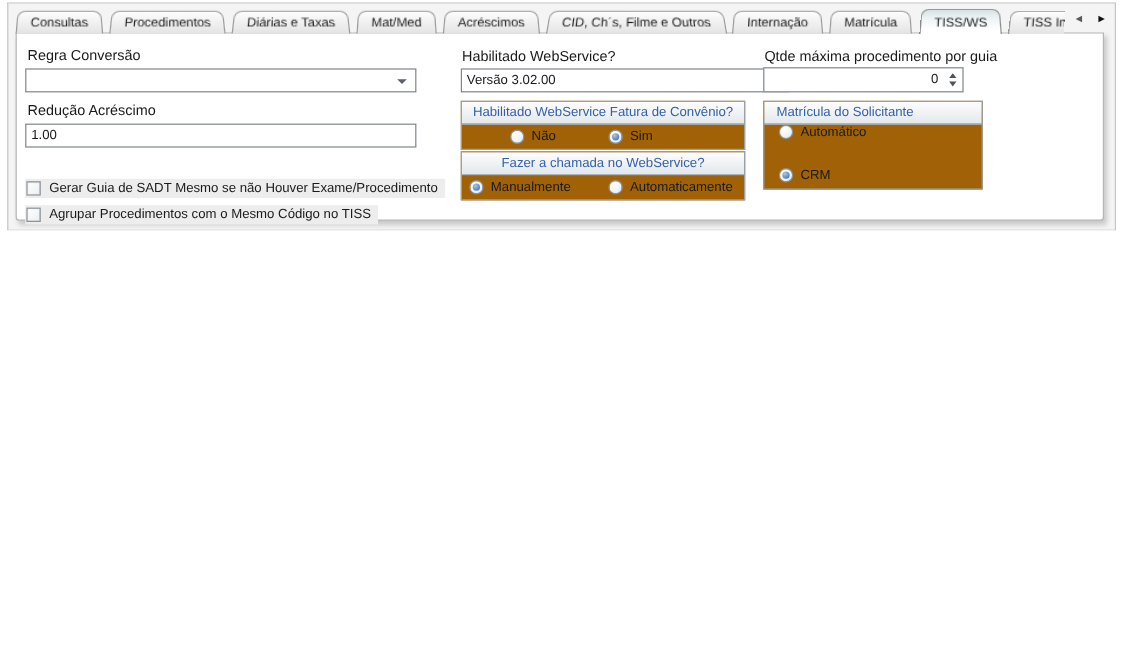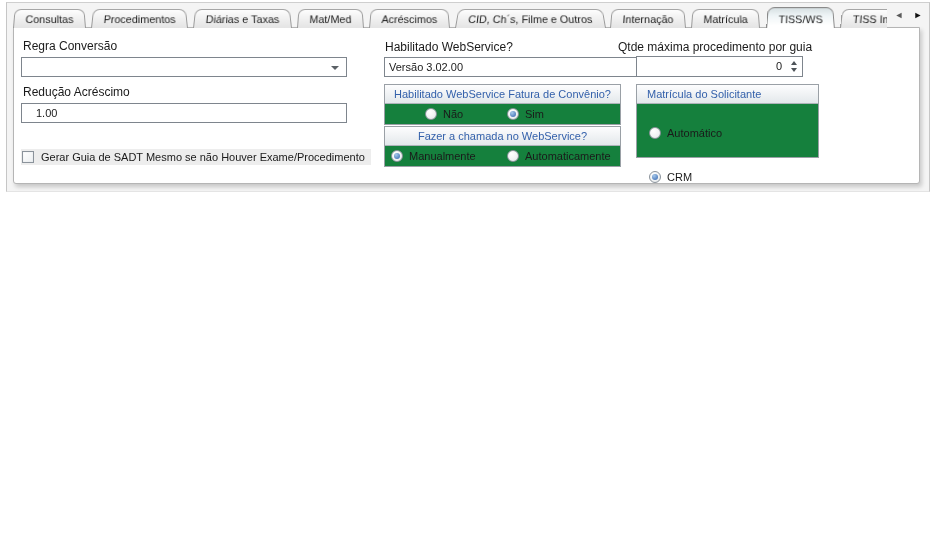--- a/index.html
+++ b/index.html
@@ -40,31 +40,31 @@
   .fld-label { position:absolute; font-size:12px; color:#1a1a1a; white-space:nowrap; }
 
   .combo { position:absolute; height:20px; background:#ffffff;
     border:1px solid #7e858d; font-size:11px; color:#1a1a1a;
     line-height:18px; padding:0 18px 0 4px; cursor:default; }
   .combo-arrow { position:absolute; right:7px; top:8px; width:0; height:0;
     border-left:4px solid transparent; border-right:4px solid transparent;
     border-top:4px solid #5b6166; }
 
   .text-input { position:absolute; height:20px; background:#ffffff;
-    border:1px solid #7e858d; font-size:11px; color:#1a1a1a; padding:0 14px;
+    border:1px solid #7e858d; font-size:11px; color:#1a1a1a; padding:0 4px;
     font-family:"Liberation Sans", sans-serif; }
 
   .check-row { position:absolute; height:16px; display:flex; align-items:center;
     gap:7px; background:#ededed; padding:1px 6px 1px 1px; cursor:default;margin-top:12px; }
   .checkbox { width:12px; height:12px; border:1px solid #8b939b; flex:0 0 auto;
     background:linear-gradient(135deg,#ffffff 0%,#eceff1 100%);
     box-shadow:inset 0 0 1px #c7ccd1; }
   .check-label { font-size:11px; color:#1a1a1a; white-space:nowrap; }
 
-  .group { position:absolute; border:1px solid #9aa0a6; background:#15803d; }
+  .group { position:absolute; border:1px solid #9aa0a6; background:#a16207; }
   .group-header { height:19px; line-height:19px; border-bottom:1px solid #adb3b9;
     background:linear-gradient(180deg,#fdfdfe 0%,#e3e8eb 100%);
     font-size:11px; color:#3461ab; text-align:center; white-space:nowrap;
     overflow:hidden; }
   .group-header.left { text-align:left; padding-left:10px; }
   .group-body { position:relative; width:100%; }
 
   .radio-row { position:absolute; display:flex; align-items:center; gap:6px;
     cursor:default; }
   .radio { width:12px; height:12px; border:1px solid #8b939b; border-radius:50%;
@@ -145,20 +145,24 @@
       <span class="combo-arrow"></span>
     </div>
 
     <span class="fld-label" style="left:9px; top:57px;">Redução Acréscimo</span>
     <input class="text-input" style="left: 7px; top: 75px; width: 326px;" value="1.00">
 
     <div class="check-row" style="left:7px; top:109px;">
       <span class="checkbox"></span>
       <span class="check-label">Gerar Guia de SADT Mesmo se não Houver Exame/Procedimento</span>
     </div>
+    <div class="check-row" style="left:7px; top:131px;">
+      <span class="checkbox"></span>
+      <span class="check-label">Agrupar Procedimentos com o Mesmo Código no TISS</span>
+    </div>
 
     <span class="fld-label" style="left:371px; top:12px;">Habilitado WebService?</span>
     <div class="combo" style="left:370px; top:29px; width:274px;">
       <span>Versão 3.02.00</span>
       <span class="combo-arrow"></span>
     </div>
 
     <div class="group" style="left:370px; top:56px; width:237px; height:41px;">
       <div class="group-header">Habilitado WebService Fatura de Convênio?</div>
       <div class="group-body" style="height:21px;">
@@ -180,41 +184,41 @@
           <span class="radio on"></span>
           <span class="radio-label">Manualmente</span>
         </div>
         <div class="radio-row" style="left:122px; top:4px;">
           <span class="radio"></span>
           <span class="radio-label">Automaticamente</span>
         </div>
       </div>
     </div>
 
-    <span class="fld-label" style="left:604px; top:12px;">Qtde máxima procedimento por guia</span>
+    <span class="fld-label" style="left:623px; top:12px;">Qtde máxima procedimento por guia</span>
     <div class="spin-edit" style="left:622px; top:28px; width:167px;">
       <span class="spin-value">0</span>
       <div class="spin-buttons">
         <div class="spin-btn">
             <span class="tri-up"></span>
           </div>
         <div class="spin-btn">
             <span class="tri-down"></span>
           </div>
       </div>
     </div>
 
     <div class="group" style="left:622px; top:56px; width:183px; height:74px;">
       <div class="group-header left">Matrícula do Solicitante</div>
       <div class="group-body" style="height:54px;">
-        <div class="radio-row" style="left:12px; top:23px;">
+        <div class="radio-row" style="left:12px; top:0;">
           <span class="radio"></span>
           <span class="radio-label">Automático</span>
         </div>
-        <div class="radio-row" style="left:12px; top:36px;margin-top:31px;">
+        <div class="radio-row" style="left:12px; top:36px;">
           <span class="radio on"></span>
           <span class="radio-label">CRM</span>
         </div>
       </div>
     </div>
 
   </div>
 </div>
 
 </body></html>

